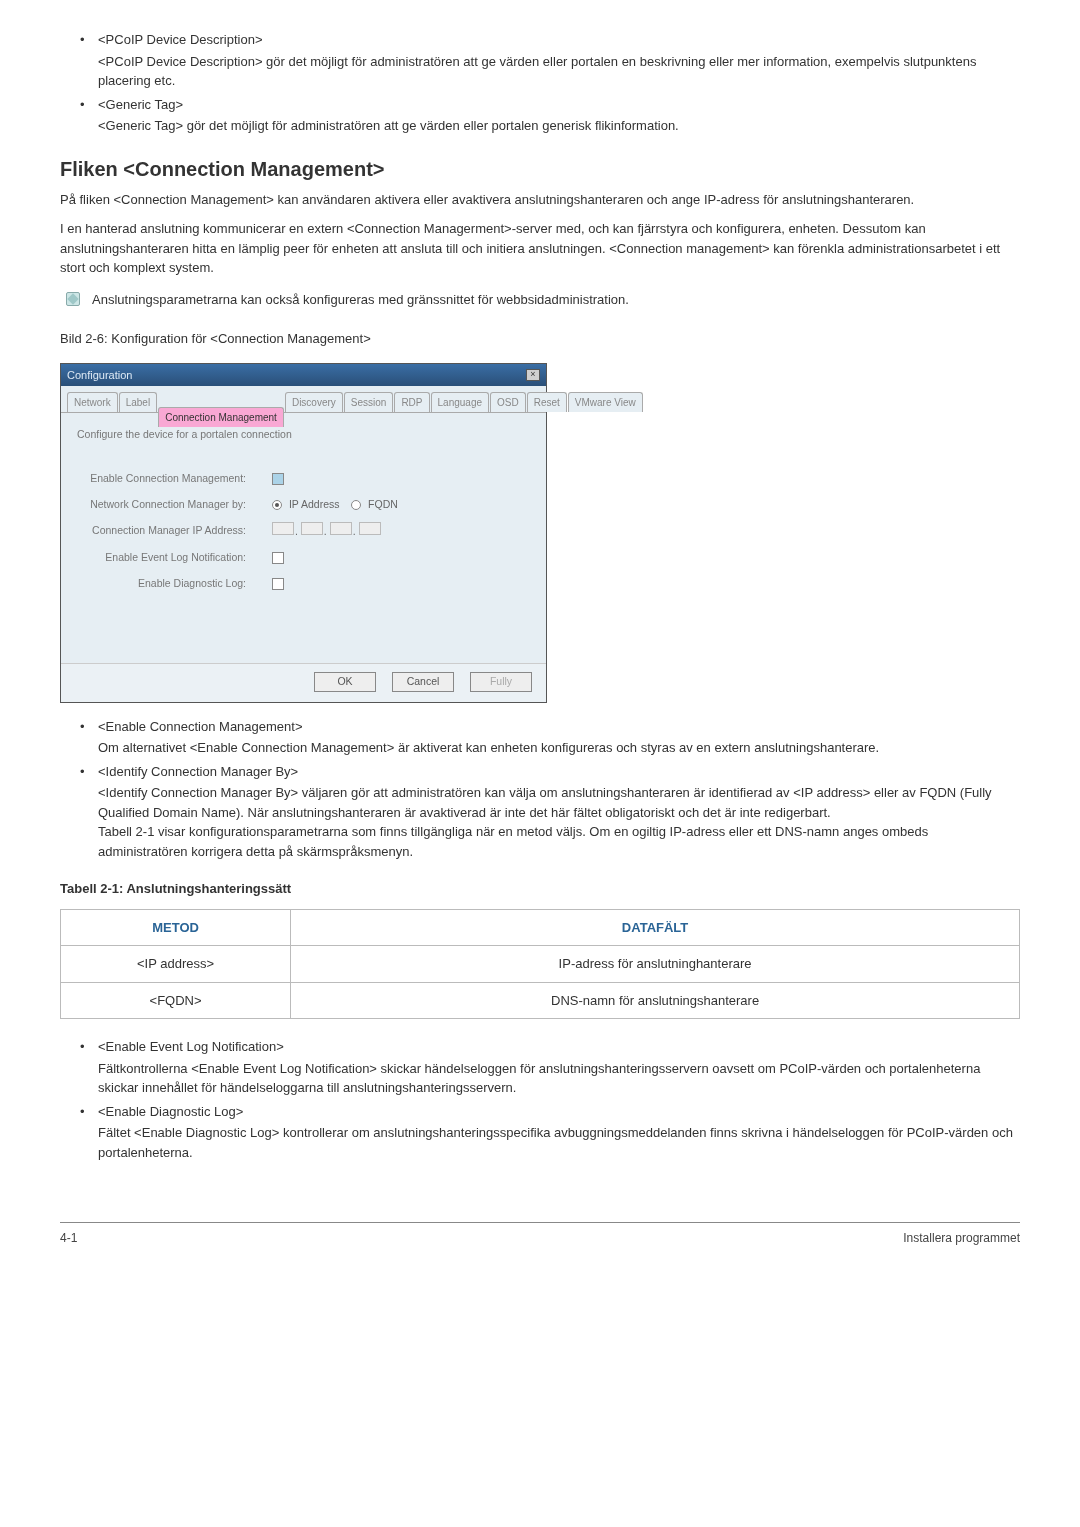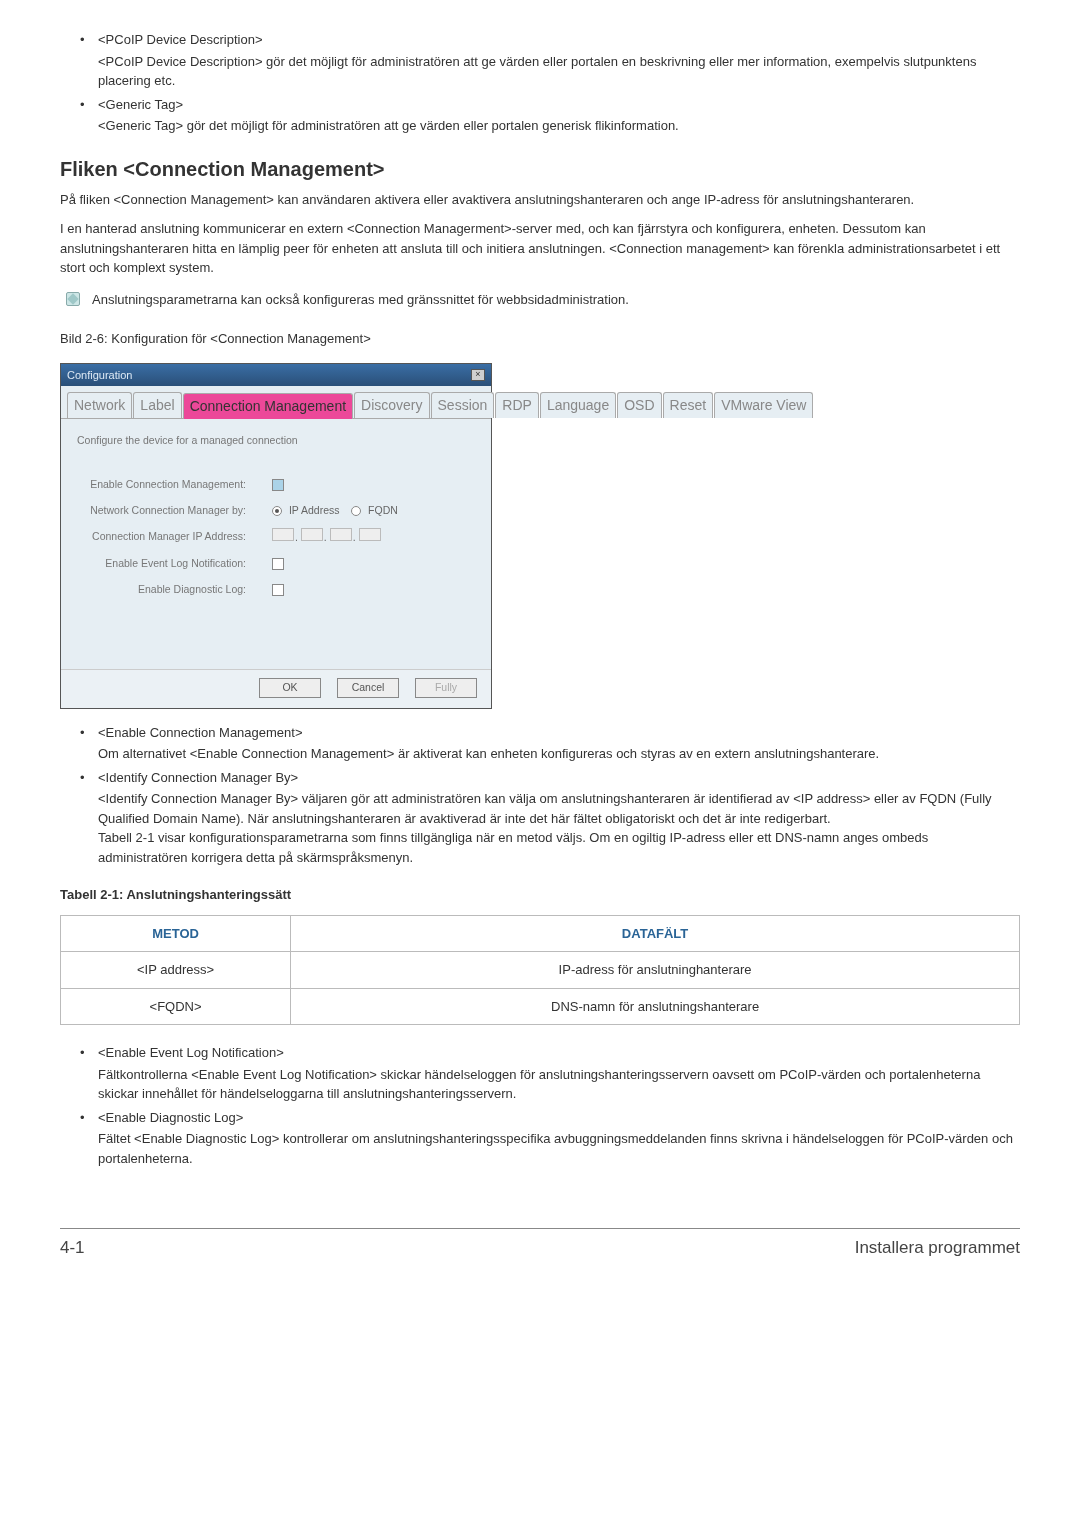--- a/index.html
+++ b/index.html
@@ -29,21 +29,21 @@
   .note-row { display: flex; align-items: flex-start; margin: 12px 0 20px 0; padding-left: 6px; }
   .note-icon {
     width: 14px; height: 14px; border: 1px solid #8aa; background: #cde6e6; border-radius: 2px;
     margin-right: 12px; margin-top: 2px; flex-shrink: 0; position: relative;
   }
   .note-icon::after { content: ""; position: absolute; inset: 2px; background: #9fc8c8; transform: rotate(45deg); }
   .caption { margin: 20px 0 14px 0; }
 
   
   .dialog {
-    width: 432px;
+    width: 487px;
     border: 1px solid #555;
     background: #e6eef3;
     font-family: Tahoma, Arial, sans-serif;
     font-size: 10.5px;
     color: #666;
     margin-bottom: 14px;
   }
   .dialog-titlebar {
     background: linear-gradient(#3a6ea5, #2a4f78);
     color: #dde9f5;
@@ -54,25 +54,25 @@
   .dialog-close {
     width: 14px; height: 12px; background: #cfcfcf; border: 1px solid #555; text-align: center;
     font-size: 9px; line-height: 9px; color: #333; cursor: default;
   }
   .tabstrip {
     display: flex; gap: 0; padding: 6px 6px 0 6px; border-bottom: 1px solid #aaa;
     flex-wrap: nowrap;
   }
   .tab {
     border: 1px solid #aaa; border-bottom: none;
-    padding: 2px 6px; font-size: 14px; color: #888;
+    padding: 2px 6px; font-size: 10px; color: #888;
     background: #e6eef3; margin-right: 1px; white-space: nowrap;
     border-radius: 3px 3px 0 0;
   }
-  .tab.active { color: #333; background: #ec4899; position: relative; top: 1px; }
+  .tab.active { color: #333; background: #f9a8d4; position: relative; top: 15px; }
   .dialog-body { padding: 14px 16px 6px 16px; min-height: 250px; }
   .dialog-desc { margin-bottom: 28px; color: #777; }
   .form-row { display: flex; align-items: center; margin-bottom: 10px; }
   .form-label { width: 195px; text-align: right; padding-right: 26px; color: #777; }
   .cb { width: 12px; height: 12px; border: 1px solid #888; background: #fff; display: inline-block; }
   .cb.checked { background: #abd3e8; }
   .radio { width: 10px; height: 10px; border: 1px solid #888; border-radius: 50%; display: inline-block; margin-right: 4px; vertical-align: middle; background: #fff; }
   .radio.sel::after { content: ""; display: block; width: 4px; height: 4px; background: #555; border-radius: 50%; margin: 2px; }
   .ip-octet { width: 22px; height: 13px; border: 1px solid #bbb; background: #eee; display: inline-block; margin-right: 1px; }
   .dialog-buttons {
@@ -87,21 +87,21 @@
   .table-caption { font-weight: bold; margin: 18px 0 10px 0; }
   table.data-table { width: 100%; border-collapse: collapse; margin-bottom: 18px; }
   table.data-table th, table.data-table td {
     border: 1px solid #bbb; padding: 8px 10px; font-size: 13px; text-align: center;
   }
   table.data-table th { color: #2a6496; font-weight: bold; background: #fff; }
   table.data-table td.left { text-align: center; }
   .footer {
     display: flex; justify-content: space-between; align-items: center;
     border-top: 1px solid #888; margin-top: 60px; padding-top: 6px;
-    font-size: 17px; color: #444;
+    font-size: 12px; color: #444;
   }
 </style>
 </head>
 <body>
 
 <ul class="bullet-list">
   <li>
     <span class="bullet">•</span>
     <span class="content">
       <span class="item-title">&lt;PCoIP Device Description&gt;</span>
@@ -139,21 +139,21 @@
     <span class="tab active">Connection Management</span>
     <span class="tab">Discovery</span>
     <span class="tab">Session</span>
     <span class="tab">RDP</span>
     <span class="tab">Language</span>
     <span class="tab">OSD</span>
     <span class="tab">Reset</span>
     <span class="tab">VMware View</span>
   </div>
   <div class="dialog-body">
-    <div class="dialog-desc">Configure the device for a managed connection</div>
+    <div class="dialog-desc">Configure the device for a portalen connection</div>
 
     <div class="form-row">
       <span class="form-label">Enable Connection Management:</span>
       <span class="cb checked"></span>
     </div>
     <div class="form-row">
       <span class="form-label">Network Connection Manager by:</span>
       <span>
         <span class="radio sel"></span>
         <span>IP Address</span>

